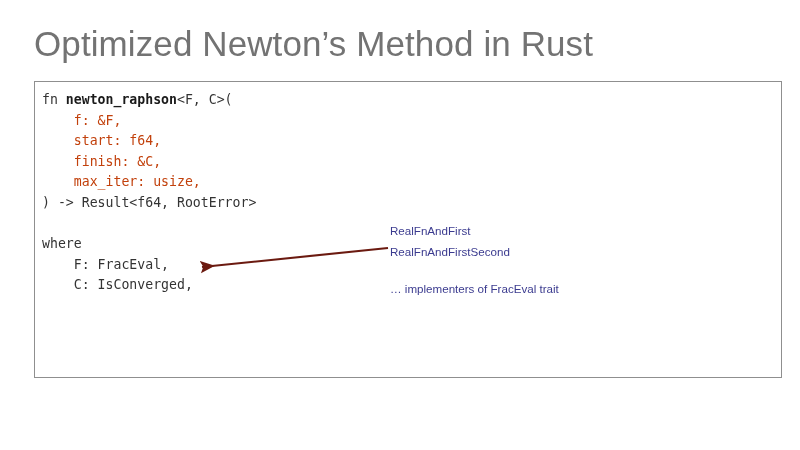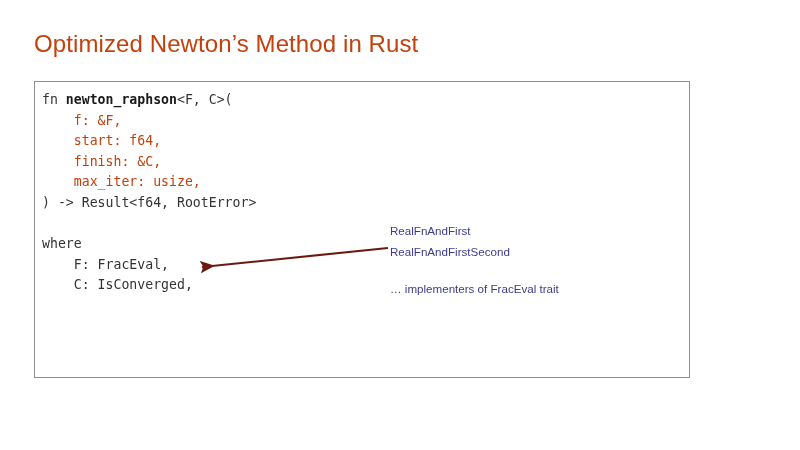--- a/index.html
+++ b/index.html
@@ -19,32 +19,32 @@
     left: 0;
     top: 0;
     width: 800px;
     height: 450px;
     background: #ffffff;
   }
   #slide-title {
     position: absolute;
     left: 34px;
     top: 28px;
-    font-size: 24px;
+    font-size: 35px;
     line-height: 32px;
     font-weight: 400;
-    color: #c2410c;
+    color: #737373;
     letter-spacing: 0.1px;
     white-space: pre;
   }
   #code-box {
     position: absolute;
     left: 34px;
     top: 81px;
-    width: 656px;
+    width: 748px;
     height: 297px;
     box-sizing: border-box;
     background: #ffffff;
     border: 1px solid #8f8f8f;
   }
   #code-listing {
     position: absolute;
     left: 7px;
     top: 8px;
     margin: 0;

